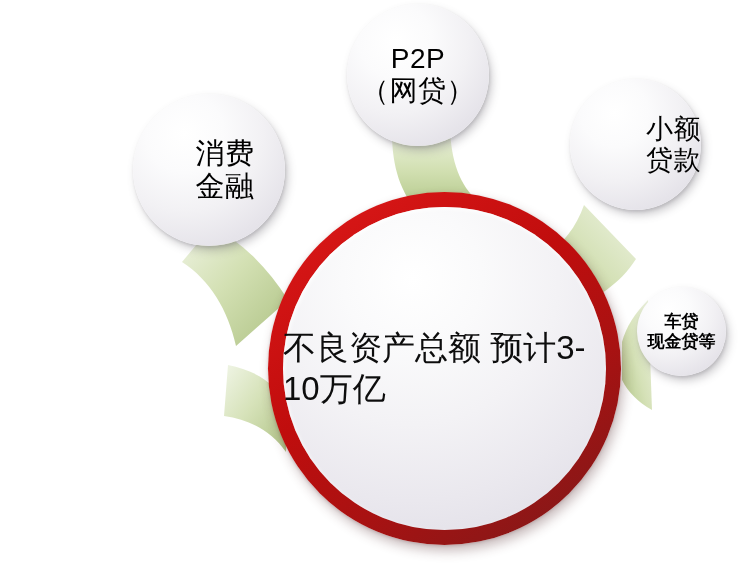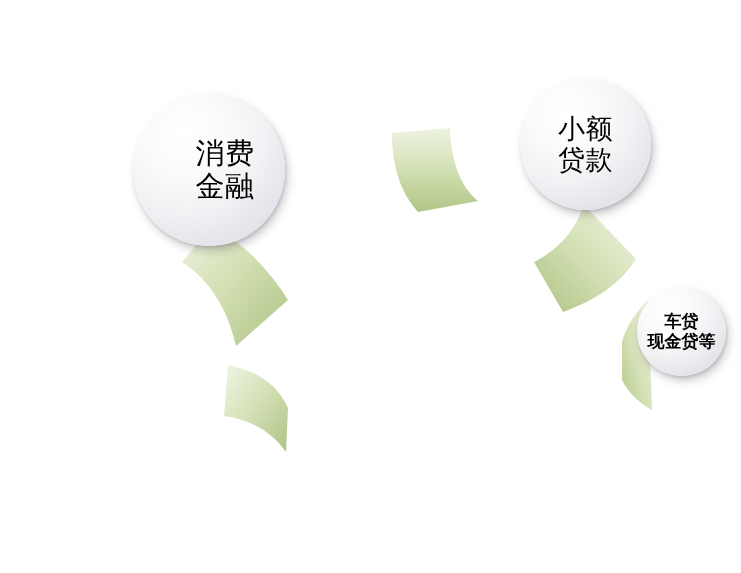--- a/index.html
+++ b/index.html
@@ -115,22 +115,22 @@
   }
   #bubble-consumer-finance .label { font-size: 29px; margin-left: 32px; }
 
   #bubble-p2p {
     left: 347px;  top: 4px;
     width: 142px; height: 142px;
   }
   #bubble-p2p .label { font-size: 28px; }
 
   #bubble-microloan {
-    left: 520px;  top: 79px;
-    width: 131px; height: 131px;
+    left: 570px;  top: 79px;
+    width: 131px; height: 131px; justify-content: flex-end;
   }
   #bubble-microloan .label { font-size: 27px; }
 
   #bubble-auto-cash-loan {
     left: 637px;  top: 287px;
     width: 89px;  height: 89px;
   }
   #bubble-auto-cash-loan .label {
     font-size: 17px;
     font-weight: bold;
@@ -192,26 +192,36 @@
 
     <path fill="url(#gradAuto)" d="M 648,300 C 635,313 626,327 622,342
              L 622,380
              C 628,392 638,402 652,410 Z"></path>
 
     <path fill="url(#gradBank)" d="M 228,365 C 258,371 278,385 288,408
              L 286,452
              C 272,432 252,420 224,416 Z"></path>
   </svg>
 
+  <div id="hub">
+    <div id="hub-inner">
+      <div class="label">不良资产总额
+预计3-10万亿</div>
+    </div>
+  </div>
 
   <div id="bubble-consumer-finance" class="bubble satellite">
     <div class="label">消费
 金融</div>
   </div>
 
+  <div id="bubble-p2p" class="bubble satellite">
+    <div class="label">P2P
+（网贷）</div>
+  </div>
 
   <div id="bubble-microloan" class="bubble satellite">
     <div class="label">小额
 贷款</div>
   </div>
 
   <div id="bubble-auto-cash-loan" class="bubble satellite">
     <div class="label">车贷
 现金贷等</div>
   </div>

